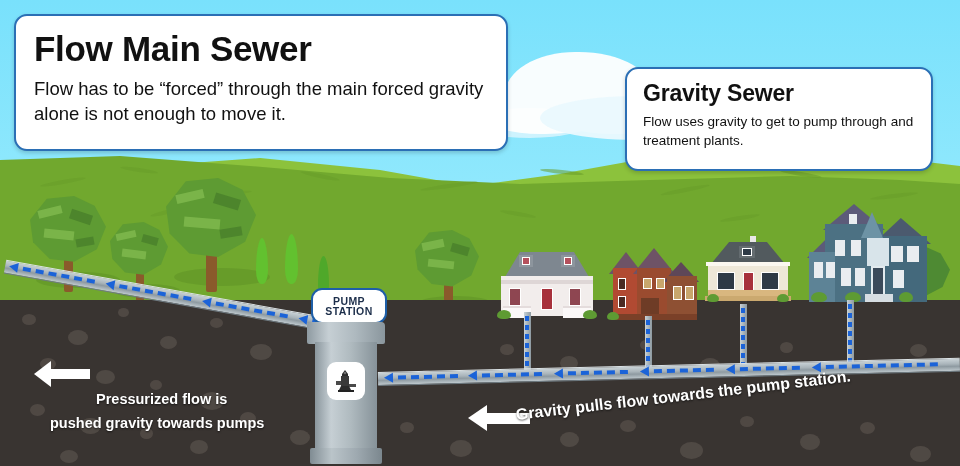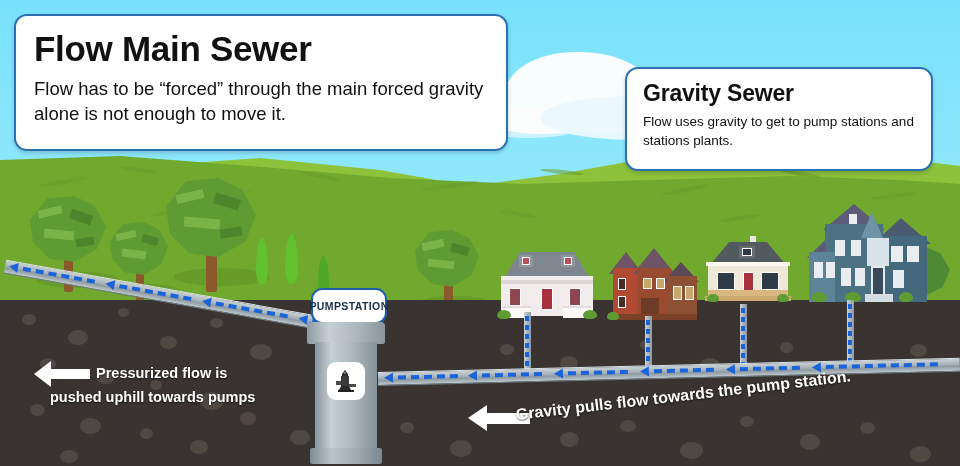--- a/index.html
+++ b/index.html
@@ -73,42 +73,42 @@
   #pump-station{position:absolute;left:315px;top:322px;width:62px;height:144px;}
   .ps-collar{position:absolute;left:-8px;top:0;width:78px;height:22px;
      background:linear-gradient(90deg,#8E9AA1 0%,#C6CFD4 28%,#AEB9BF 62%,#8A969D 100%);
      border-radius:4px 4px 2px 2px;}
   .ps-body{position:absolute;left:0;top:20px;width:62px;height:110px;
      background:linear-gradient(90deg,#8A969D 0%,#C6CFD4 26%,#AFBABF 58%,#869299 100%);}
   .ps-base{position:absolute;left:-5px;top:126px;width:72px;height:16px;
      background:linear-gradient(90deg,#808C93 0%,#BAC4C9 30%,#9EA9B0 65%,#7B878E 100%);
      border-radius:2px;}
   .ps-sign{position:absolute;left:-4px;top:-34px;width:72px;height:32px;background:#ffffff;
-     border:2px solid #1E5FA8;border-radius:11px;display:flex;flex-direction:row;
+     border:2px solid #1E5FA8;border-radius:11px;display:flex;flex-direction:column;
      align-items:center;justify-content:center;line-height:1.0;}
   .ps-sign span{font-size:10.5px;font-weight:bold;color:#1C2E4A;letter-spacing:.4px;}
   .ps-icon{position:absolute;left:12px;top:40px;width:38px;height:38px;background:#ffffff;
      border-radius:9px;display:flex;align-items:center;justify-content:center;}
 
   
   .callout{position:absolute;background:#ffffff;border:2px solid #2B6FB5;border-radius:13px;
      box-shadow:0 2px 4px rgba(0,0,0,.18);}
   #callout-force{left:14px;top:14px;width:494px;height:137px;padding:12px 18px 0 18px;box-sizing:border-box;}
   #callout-gravity{left:625px;top:67px;width:308px;height:104px;padding:9px 16px 0 16px;box-sizing:border-box;}
   .co-title{font-weight:bold;color:#111111;margin:0;}
   #callout-force .co-title{font-size:35px;line-height:42px;letter-spacing:-.3px;}
   #callout-gravity .co-title{font-size:23px;line-height:30px;letter-spacing:-.2px;}
   .co-body{color:#111111;margin:0;}
   #callout-force .co-body{font-size:18.5px;line-height:25px;margin-top:6px;}
   #callout-gravity .co-body{font-size:13.5px;line-height:19px;margin-top:4px;}
 
   
   .wtext{color:#ffffff;font-weight:bold;text-shadow:0 1px 2px rgba(0,0,0,.65);}
   #label-force{position:absolute;left:50px;top:361px;width:300px;font-size:14.5px;line-height:24px;}
-  #label-force .l1{padding-left:46px;}
+  #label-force .l1{padding-left:46px;margin-top:26px;}
   #label-gravity{position:absolute;left:516px;top:406px;width:440px;font-size:16px;
      transform:rotate(-6.6deg);transform-origin:0 50%;white-space:nowrap;}
   .warrow{position:absolute;}
   .warrow .shaft{position:absolute;background:#ffffff;}
   .warrow .head{position:absolute;width:0;height:0;border-top:13px solid transparent;
      border-bottom:13px solid transparent;border-right:17px solid #ffffff;}
   #arrow-force{left:34px;top:361px;width:56px;height:26px;}
   #arrow-force .shaft{left:17px;top:8px;width:39px;height:10px;}
   #arrow-force .head{left:0;top:0;}
   #arrow-gravity{left:468px;top:404px;width:62px;height:28px;}
@@ -478,30 +478,30 @@
     </div>
   </div>
 
   <div id="callout-force" class="callout">
     <p class="co-title">Flow Main Sewer</p>
     <p class="co-body">Flow has to be “forced” through the main forced gravity alone is not enough to move it.</p>
   </div>
 
   <div id="callout-gravity" class="callout">
     <p class="co-title">Gravity Sewer</p>
-    <p class="co-body">Flow uses gravity to get to pump stations and stations plants.</p>
+    <p class="co-body">Flow uses gravity to get to pump through and treatment plants.</p>
   </div>
 
   <div class="warrow" id="arrow-force">
     <div class="head"></div>
       <div class="shaft"></div>
   </div>
   <div id="label-force" class="wtext">
     <div class="l1">Pressurized flow is</div>
-    <div>pushed uphill towards pumps</div>
+    <div>pushed gravity towards pumps</div>
   </div>
 
   <div class="warrow" id="arrow-gravity">
     <div class="head"></div>
       <div class="shaft"></div>
   </div>
   <div id="label-gravity" class="wtext">Gravity pulls flow towards the pump station.</div>
 
 </div>
 

